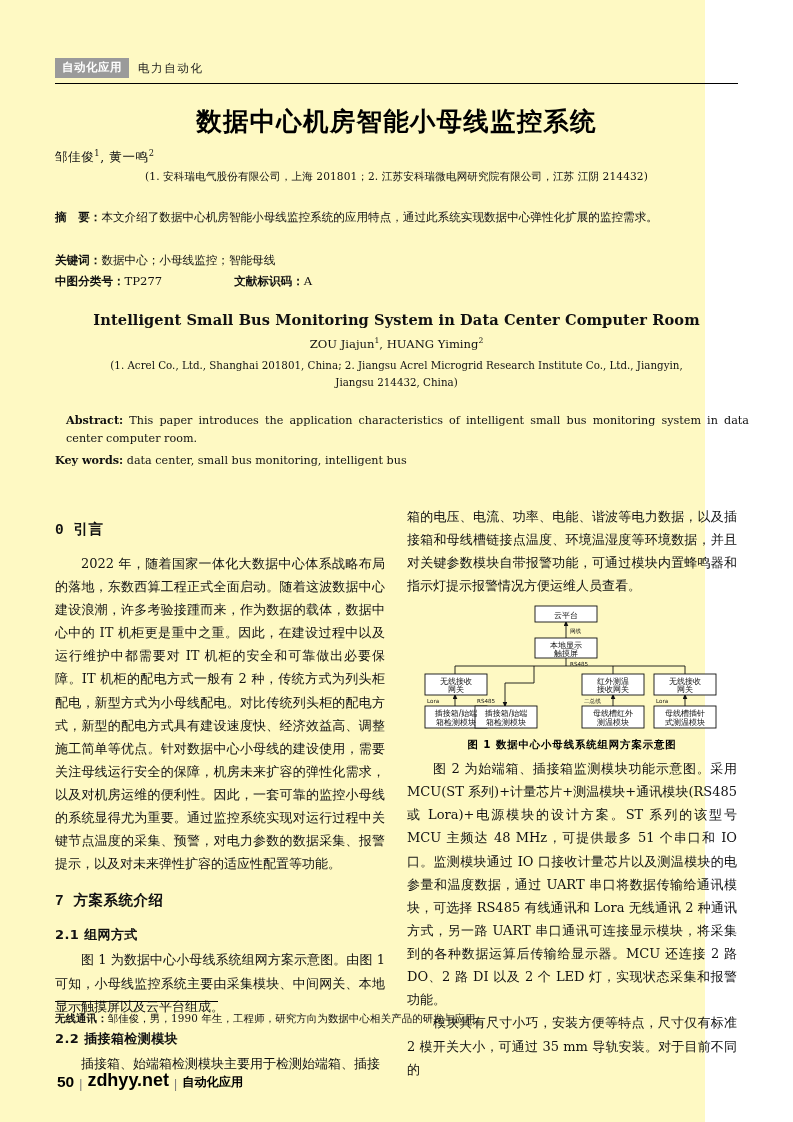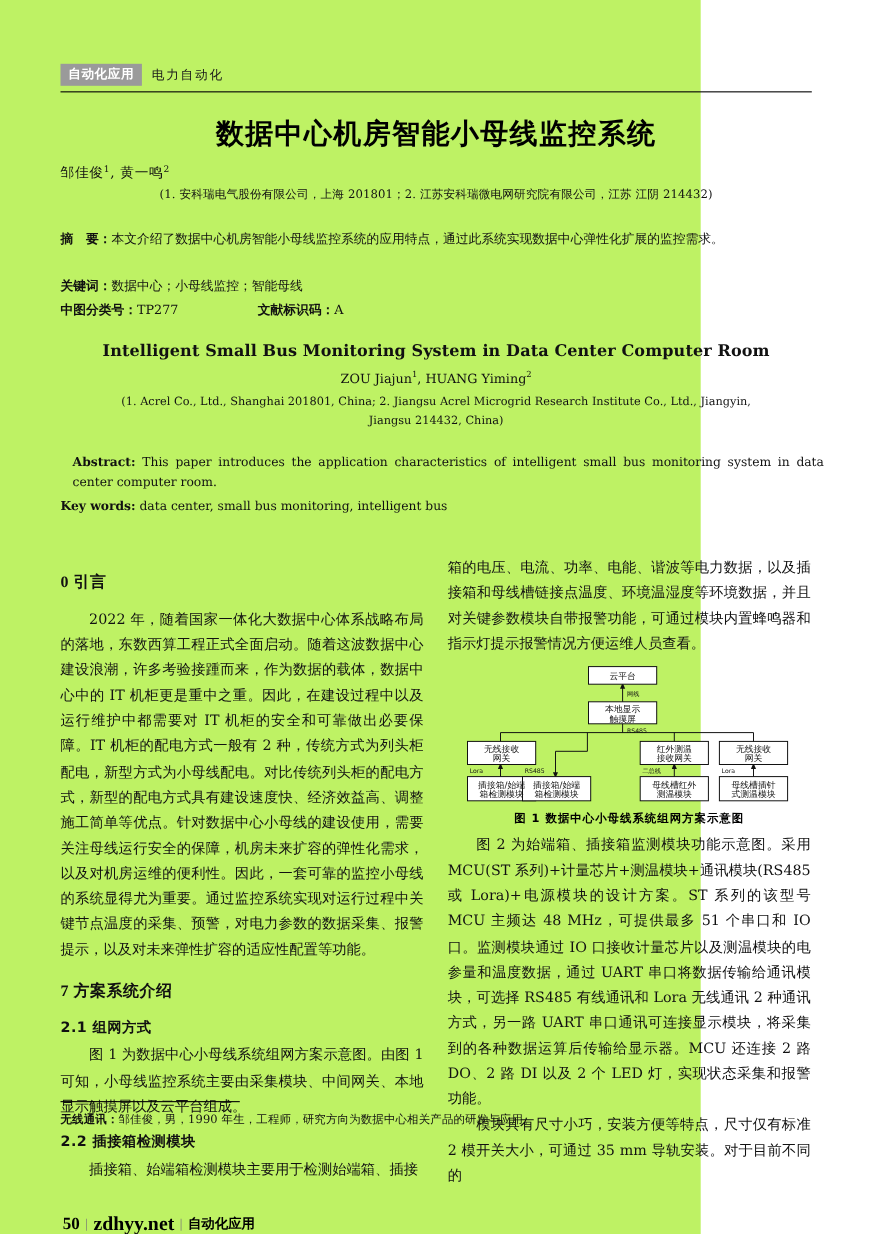--- a/index.html
+++ b/index.html
@@ -11,23 +11,23 @@
     width: 793px;
     height: 1122px;
     position: relative;
     font-family: "DejaVu Serif", "Liberation Serif", serif;
     color: #111;
     overflow: hidden;
   }
   .page {
     position: absolute;
     left: 0; top: 0;
-    width: 637px;
+    width: 705px;
     height: 1122px;
-    background: #bef264;
+    background: #fef9c3;
   }
 
   
   .runhead {
     position: absolute;
     left: 55px;
     top: 55px;
     width: 683px;
     height: 26px;
     display: flex;
@@ -181,21 +181,21 @@
     width: 330px;
     font-size: 13px;
     line-height: 1.78;
     text-align: justify;
     color: #111;
   }
   .col-left { left: 55px; }
   .col-right { left: 407px; }
 
   h2.sec {
-    font-family: Liberation Serif, serif;
+    font-family: Liberation Mono, monospace;
     font-size: 14.5px;
     font-weight: bold;
     margin: 13px 0 8px 0;
     letter-spacing: 0.5px;
   }
   h3.subsec {
     font-family: "DejaVu Sans", "Liberation Sans", sans-serif;
     font-size: 13px;
     font-weight: bold;
     margin: 9px 0 2px 0;
@@ -226,24 +226,24 @@
   }
   .footnote .lbl {
     font-family: "DejaVu Sans", "Liberation Sans", sans-serif;
     font-weight: bold;
   }
 
   
   .footer {
     position: absolute;
     left: 57px;
-    top: 1102px;
+    top: 1070px;
     display: flex;
-    align-items: center;
-    font-family: Liberation Serif, serif;
+    align-items: flex-end;
+    font-family: Liberation Sans, sans-serif;
   }
   .footer .pg {
     font-size: 15.5px;
     font-weight: bold;
     color: #000;
   }
   .footer .bar {
     color: #777;
     margin: 0 5px;
     font-size: 12px;

